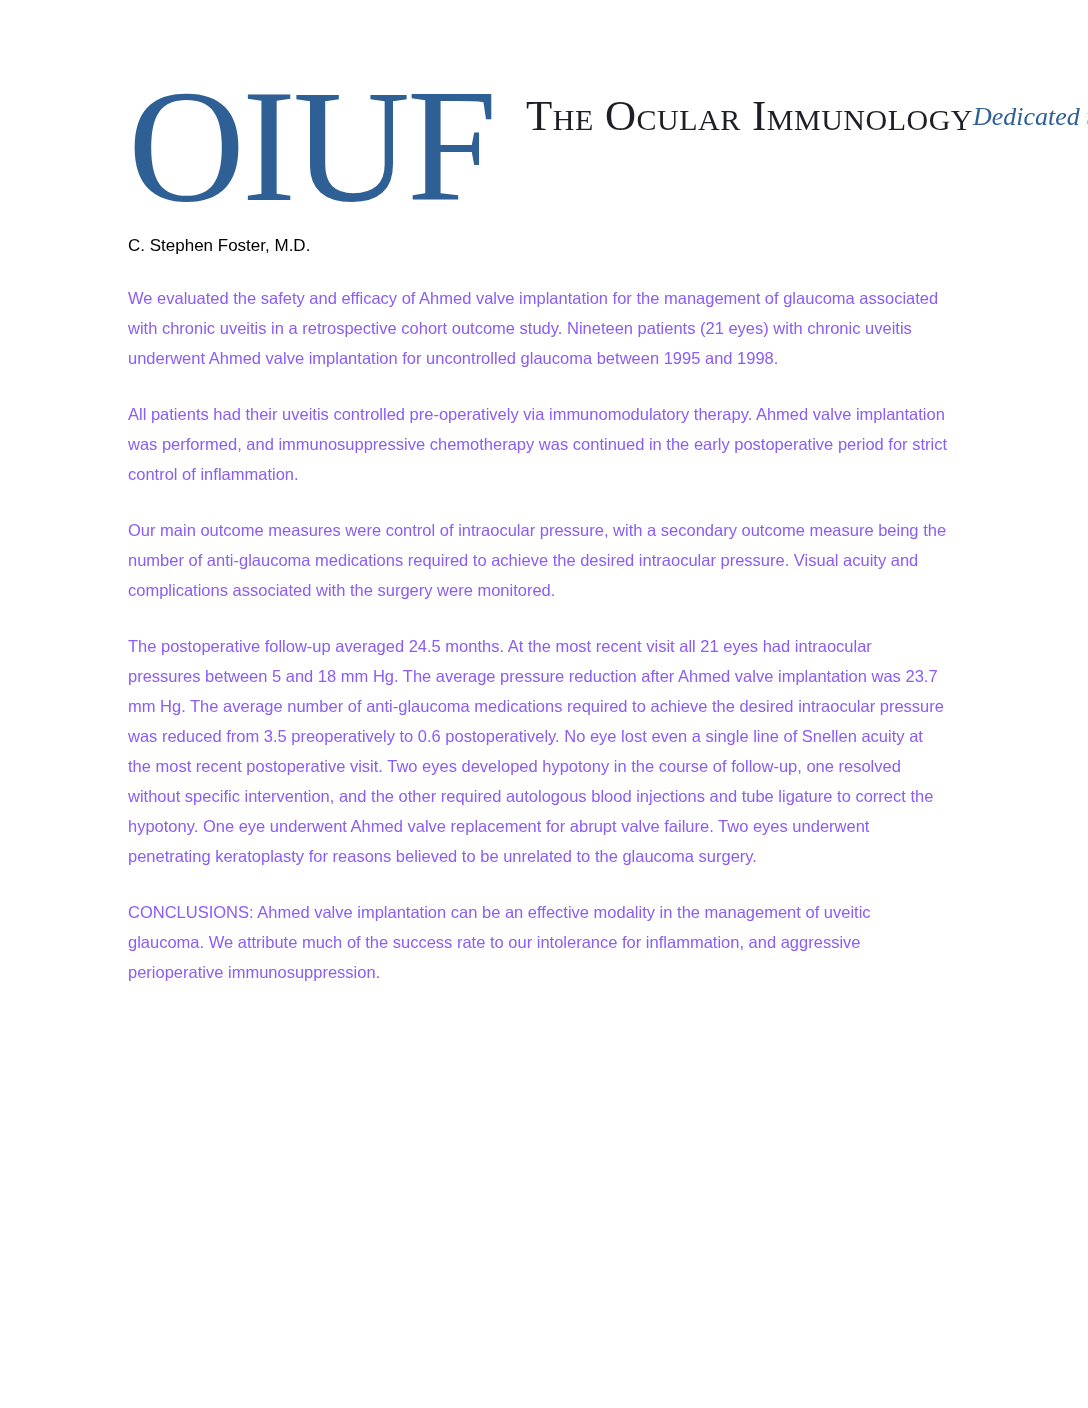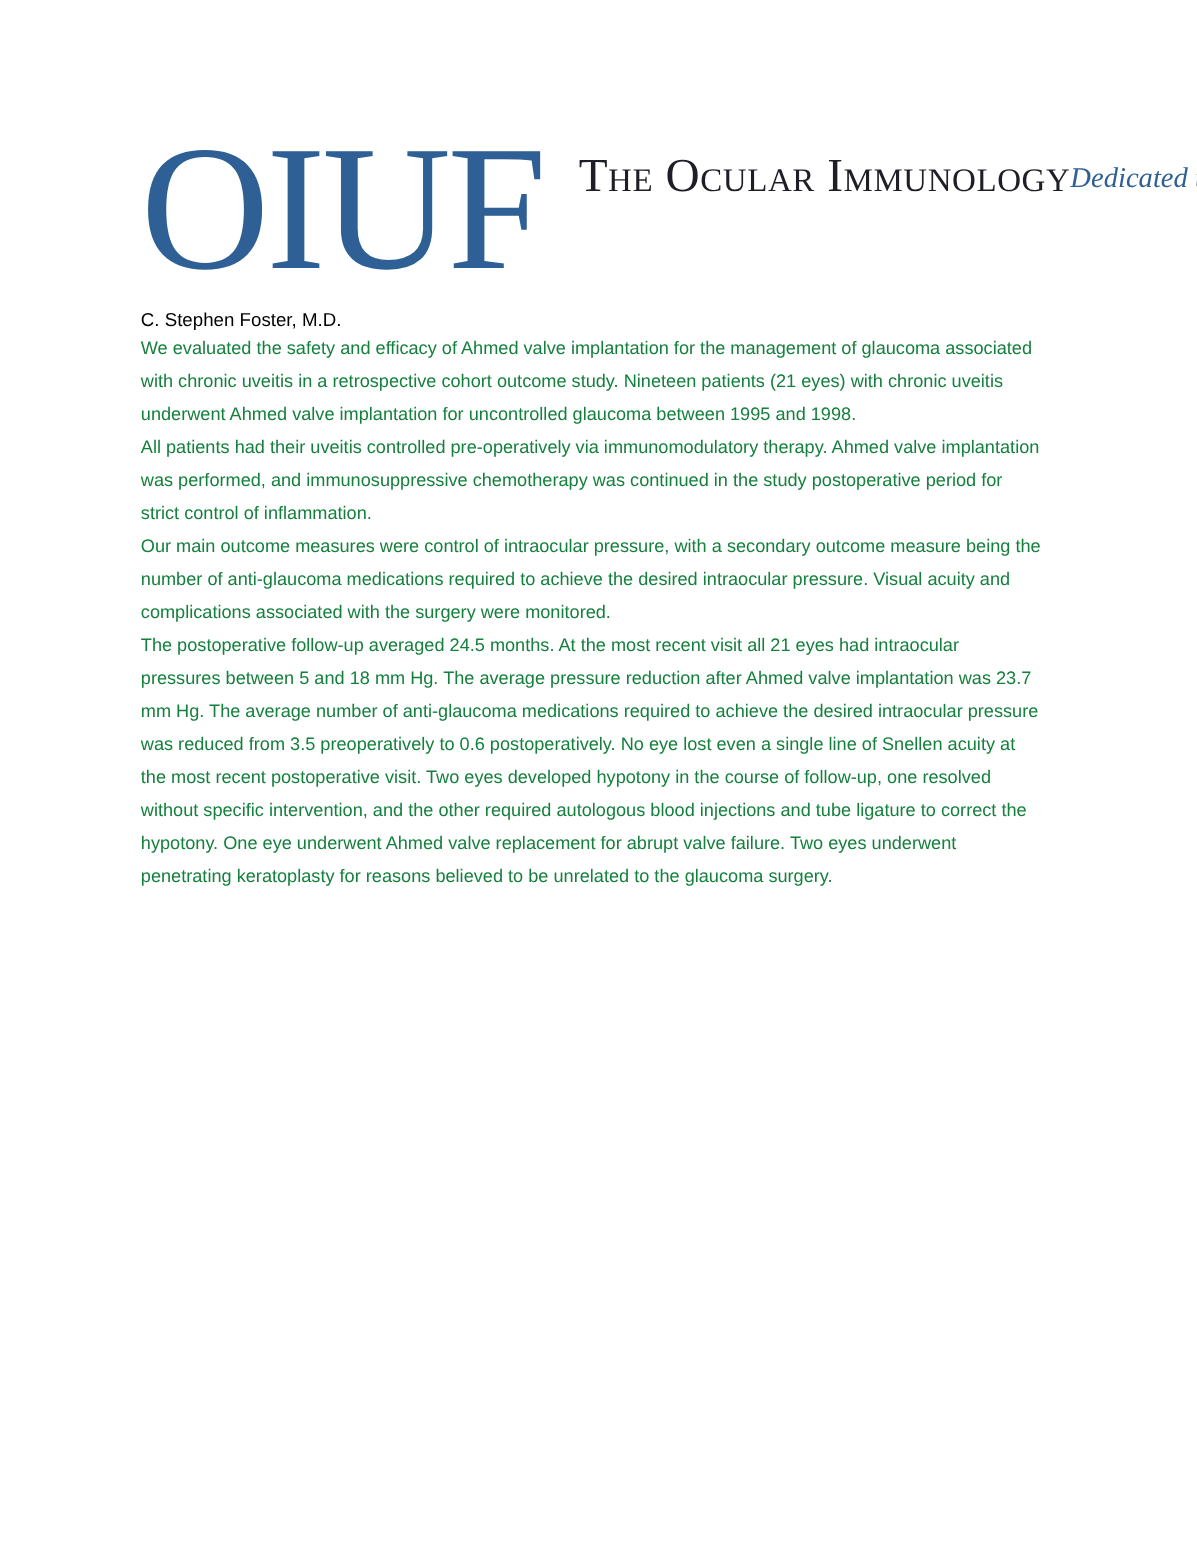--- a/index.html
+++ b/index.html
@@ -9,21 +9,21 @@
     height: 1408px;
     margin: 0 auto;
     font-family: "Liberation Sans", sans-serif;
     color: #030303;
     overflow: hidden;
   }
   .page {
     width: 1088px;
     height: 1408px;
     background: #ffffff;
-    padding: 120px 0 0 128px;
+    padding: 75px 0 0 128px;
   }
 
   
   .logo {
     display: flex;
     align-items: stretch;
     height: 136px;
   }
   .logo-acronym {
     font-family: "Liberation Serif", serif;
@@ -83,39 +83,41 @@
   .article-author {
     font-size: 17px;
     font-weight: 400;
     line-height: 22px;
     margin-top: 20px;
     color: #000000;
   }
   .body-para {
     font-size: 16.5px;
     line-height: 30px;
-    color: #15803d;
+    margin-top: 26px;
+    color: #8b5cf6;
   }
 </style>
 </head>
 <body>
 
 <div class="page">
 
   <header class="logo">
     <div class="logo-acronym">OIUF</div>
     <div class="logo-divider"></div>
     <div class="logo-textblock">
       <div class="logo-name">The Ocular Immunology</div>
       <div class="logo-tagline">Dedicated to Eye Disease Cure and Education</div>
     </div>
   </header>
 
   <main class="article">
     <p class="article-author">C. Stephen Foster, M.D.</p>
 
     <p class="body-para">We evaluated the safety and efficacy of Ahmed valve implantation for the management of glaucoma associated with chronic uveitis in a retrospective cohort outcome study. Nineteen patients (21 eyes) with chronic uveitis underwent Ahmed valve implantation for uncontrolled glaucoma between 1995 and 1998.</p>
-    <p class="body-para">All patients had their uveitis controlled pre-operatively via immunomodulatory therapy. Ahmed valve implantation was performed, and immunosuppressive chemotherapy was continued in the study postoperative period for strict control of inflammation.</p>
+    <p class="body-para">All patients had their uveitis controlled pre-operatively via immunomodulatory therapy. Ahmed valve implantation was performed, and immunosuppressive chemotherapy was continued in the early postoperative period for strict control of inflammation.</p>
     <p class="body-para">Our main outcome measures were control of intraocular pressure, with a secondary outcome measure being the number of anti-glaucoma medications required to achieve the desired intraocular pressure. Visual acuity and complications associated with the surgery were monitored.</p>
     <p class="body-para">The postoperative follow-up averaged 24.5 months. At the most recent visit all 21 eyes had intraocular pressures between 5 and 18 mm Hg. The average pressure reduction after Ahmed valve implantation was 23.7 mm Hg. The average number of anti-glaucoma medications required to achieve the desired intraocular pressure was reduced from 3.5 preoperatively to 0.6 postoperatively. No eye lost even a single line of Snellen acuity at the most recent postoperative visit. Two eyes developed hypotony in the course of follow-up, one resolved without specific intervention, and the other required autologous blood injections and tube ligature to correct the hypotony. One eye underwent Ahmed valve replacement for abrupt valve failure. Two eyes underwent penetrating keratoplasty for reasons believed to be unrelated to the glaucoma surgery.</p>
+    <p class="body-para">CONCLUSIONS: Ahmed valve implantation can be an effective modality in the management of uveitic glaucoma. We attribute much of the success rate to our intolerance for inflammation, and aggressive perioperative immunosuppression.</p>
   </main>
 
 </div>
 
 </body></html>

